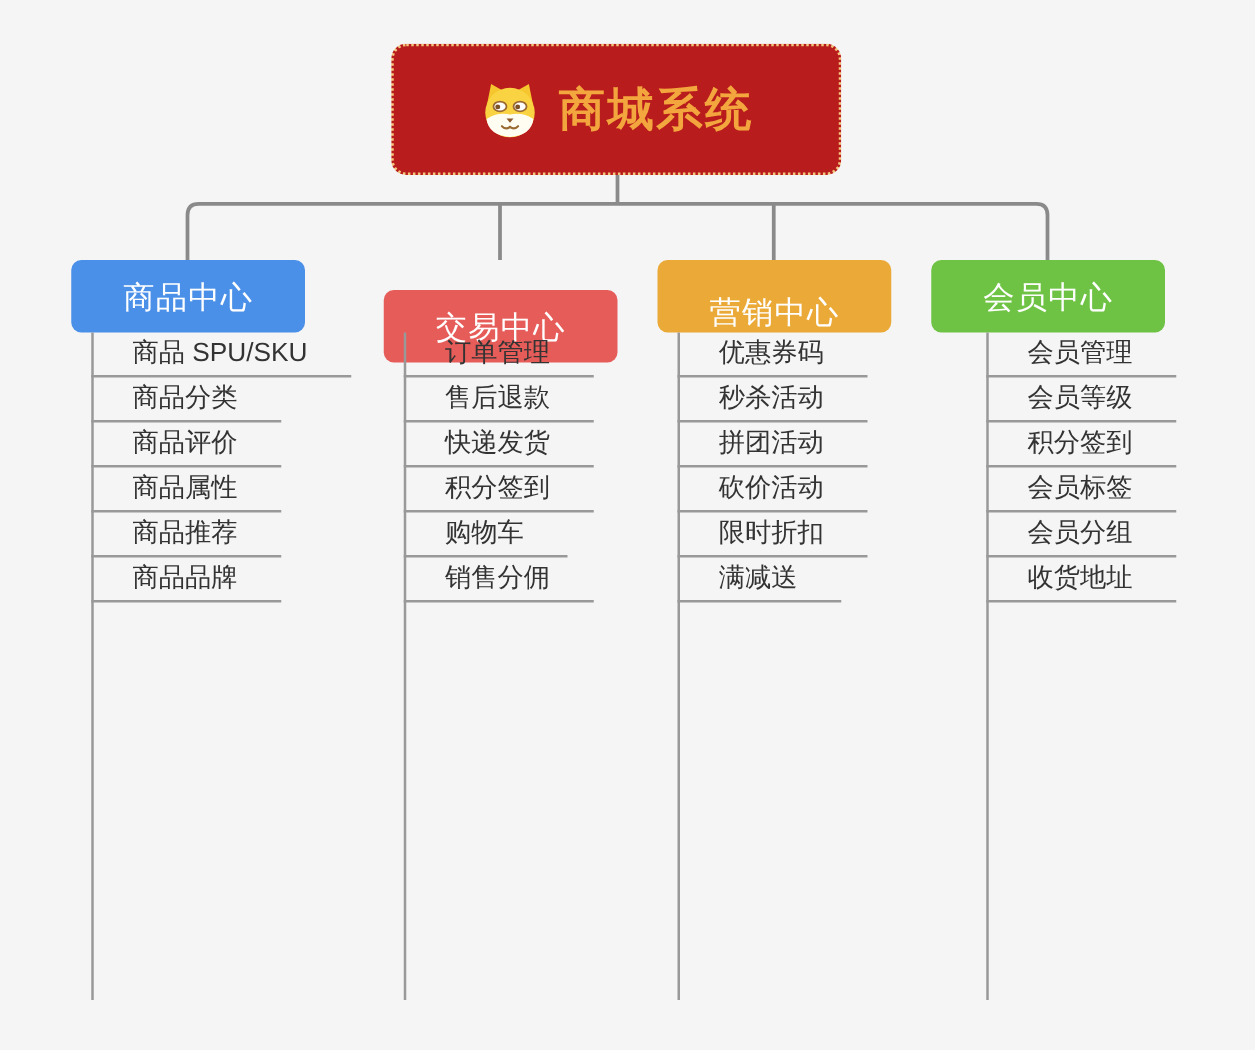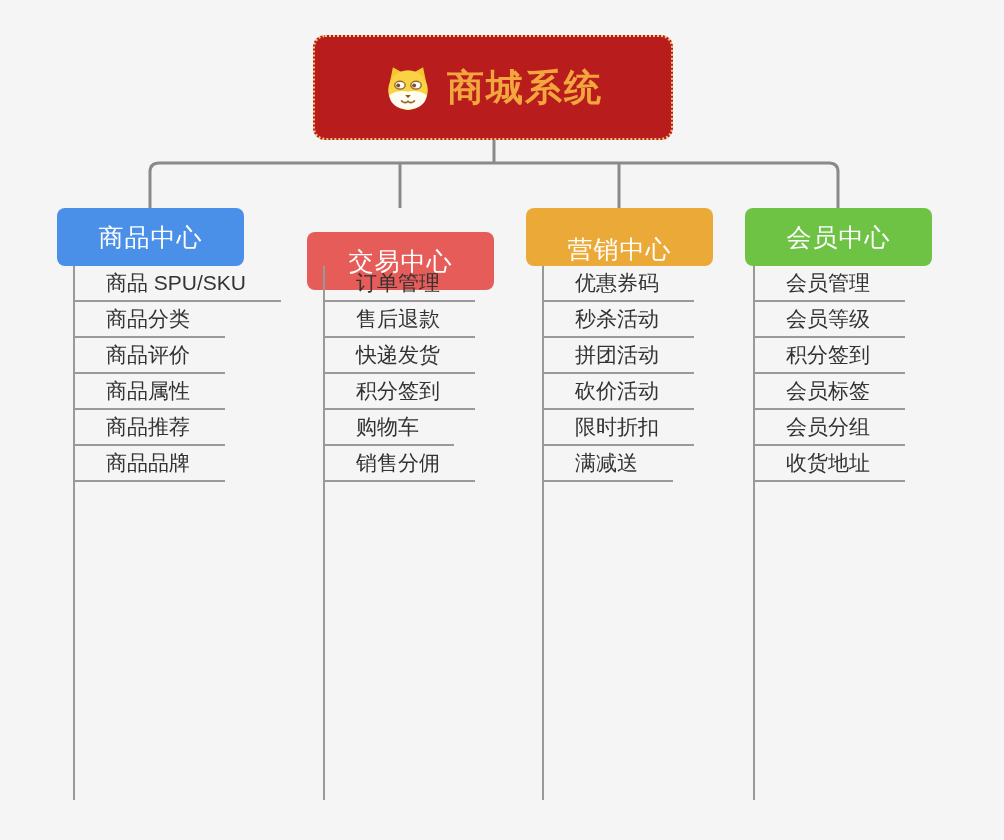--- a/index.html
+++ b/index.html
@@ -40,21 +40,21 @@
   .branch-0 { left: 57px;  }
   .branch-1 { left: 307px; }
   .branch-2 { left: 526px; align-items: flex-end; }
   .branch-3 { left: 745px; }
 
   
   .column { position: absolute; top: 266px; }
   .col-0 { left: 73px;  }
   .col-1 { left: 323px; }
   .col-2 { left: 542px; }
-  .col-3 { left: 753px; }
+  .col-3 { left: 789px; }
   .column::before {
     content: ""; position: absolute; left: 0; top: 0;
     width: 2px; height: 534px; background: #999999;
   }
   .leaf {
     display: table;
     padding: 0 35px 0 33px;
     font-size: 21px; line-height: 34px; color: #333333;
     border-bottom: 2px solid #999999;
     white-space: nowrap;

